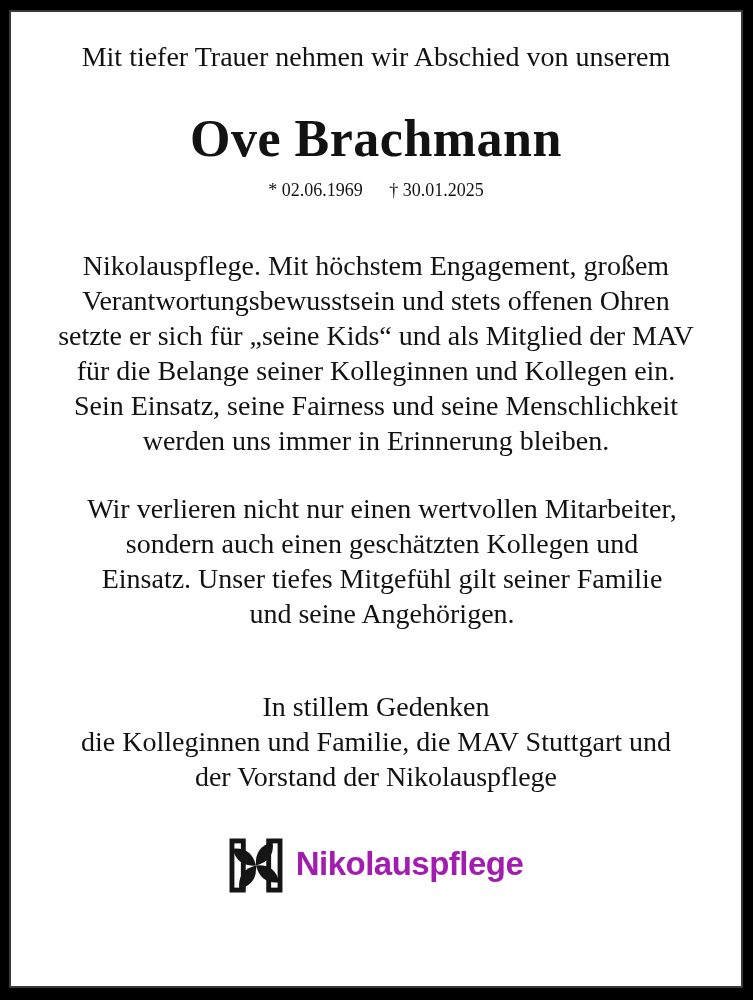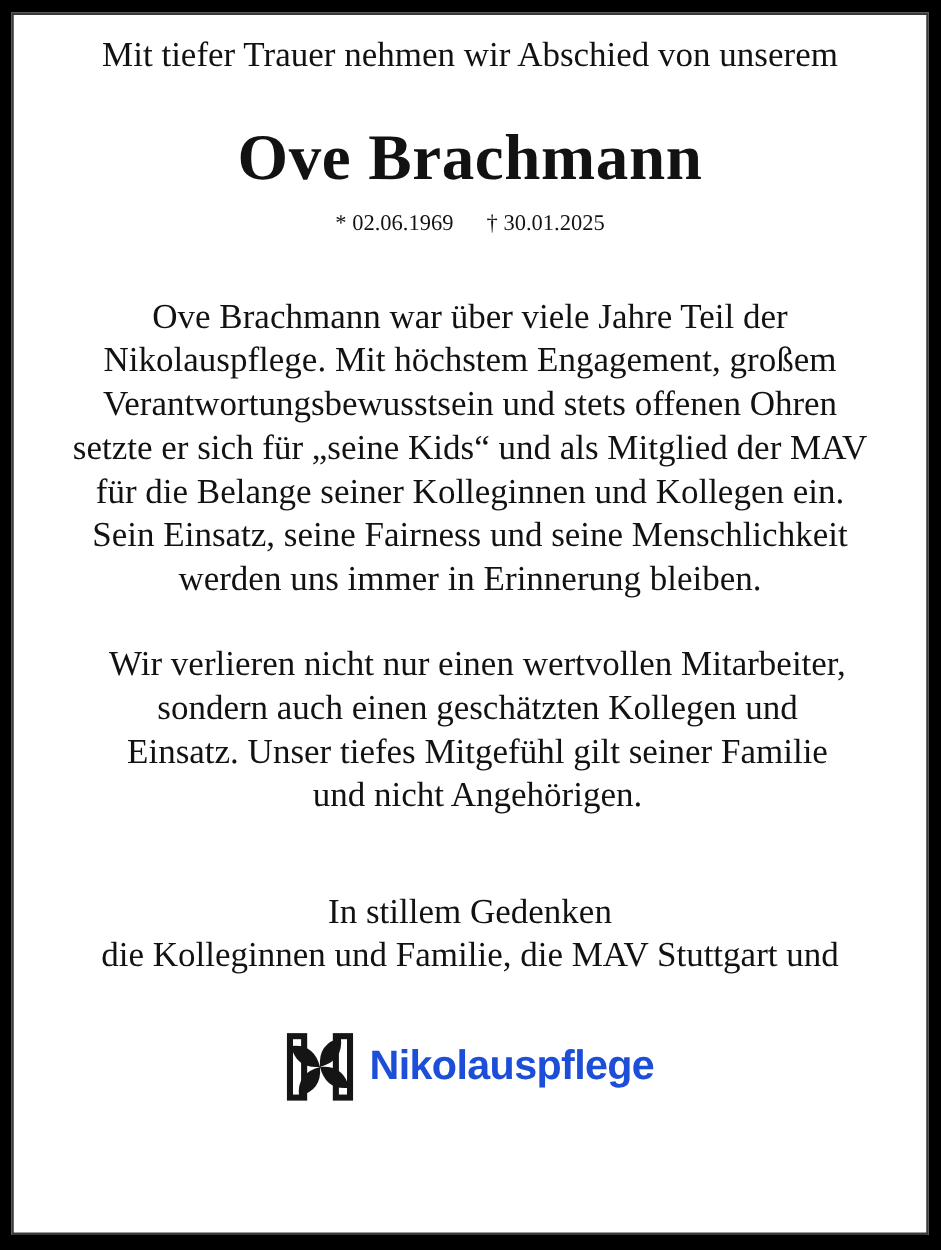--- a/index.html
+++ b/index.html
@@ -20,21 +20,21 @@
     top: 10px;
     left: 9px;
     right: 10px;
     bottom: 12px;
     background: #ffffff;
     border: 2px solid #3a3a3a;
     box-sizing: border-box;
     text-align: center;
   }
   .intro {
-    margin-top: 15px;
+    margin-top: 27px;
     font-size: 28px;
     line-height: 35px;
   }
   .name {
     margin: 36px 0 0 0;
     font-size: 52px;
     line-height: 58px;
     font-weight: 700;
     letter-spacing: 0.5px;
   }
@@ -63,21 +63,21 @@
   .logo svg {
     width: 54px;
     height: 55px;
     display: block;
   }
   .logo-text {
     font-family: "Liberation Sans", sans-serif;
     font-weight: 700;
     font-size: 33px;
     letter-spacing: -0.5px;
-    color: #1d4ed8;
+    color: #a21caf;
     line-height: 1;
     padding-bottom: 4px;
   }
 </style>
 </head>
 <body>
 
 <div class="card">
 
   <div class="intro">
@@ -85,39 +85,39 @@
   </div>
 
   <h1 class="name">Ove Brachmann</h1>
 
   <div class="dates">
     <span class="birth">* 02.06.1969</span>
     <span class="death">† 30.01.2025</span>
   </div>
 
   <div class="para para-tribute">
-    <div>Ove Brachmann war über viele Jahre Teil der</div>
     <div>Nikolauspflege. Mit höchstem Engagement, großem</div>
     <div>Verantwortungsbewusstsein und stets offenen Ohren</div>
     <div>setzte er sich für „seine Kids“ und als Mitglied der MAV</div>
     <div>für die Belange seiner Kolleginnen und Kollegen ein.</div>
     <div>Sein Einsatz, seine Fairness und seine Menschlichkeit</div>
     <div>werden uns immer in Erinnerung bleiben.</div>
   </div>
 
   <div class="para para-condolence">
     <div>Wir verlieren nicht nur einen wertvollen Mitarbeiter,</div>
     <div>sondern auch einen geschätzten Kollegen und</div>
     <div>Einsatz. Unser tiefes Mitgefühl gilt seiner Familie</div>
-    <div>und nicht Angehörigen.</div>
+    <div>und seine Angehörigen.</div>
   </div>
 
   <div class="para para-closing">
     <div>In stillem Gedenken</div>
     <div>die Kolleginnen und Familie, die MAV Stuttgart und</div>
+    <div>der Vorstand der Nikolauspflege</div>
   </div>
 
   <div class="logo">
     <svg viewBox="0 0 100 100" aria-hidden="true">
       <defs>
         <path id="blade" d="M50 50 Q47 15 81 7 Q85 41 50 50 Z"></path>
       </defs>
       <rect x="5.5" y="4.5" width="21" height="91" fill="#ffffff" stroke="#151515" stroke-width="9"></rect>
       <rect x="73.5" y="4.5" width="21" height="91" fill="#ffffff" stroke="#151515" stroke-width="9"></rect>
       <use href="#blade" fill="#151515"></use>

